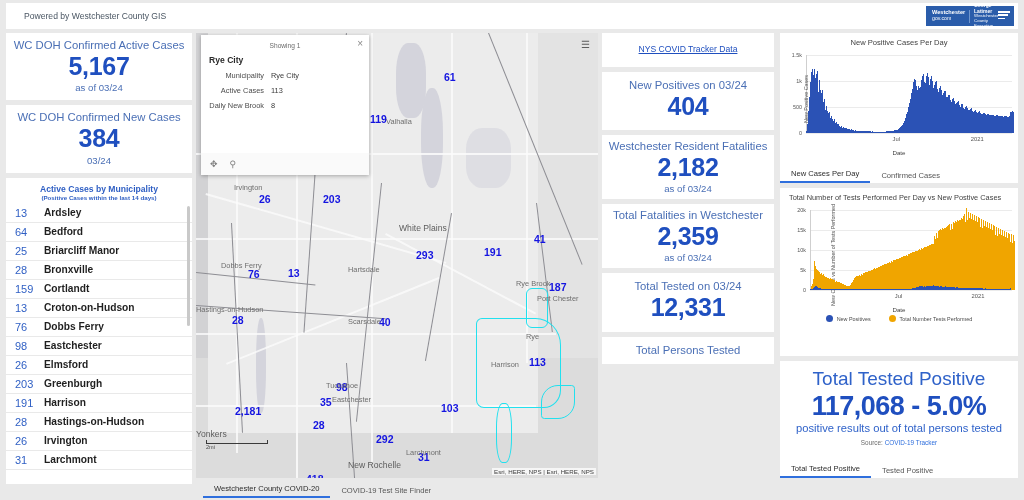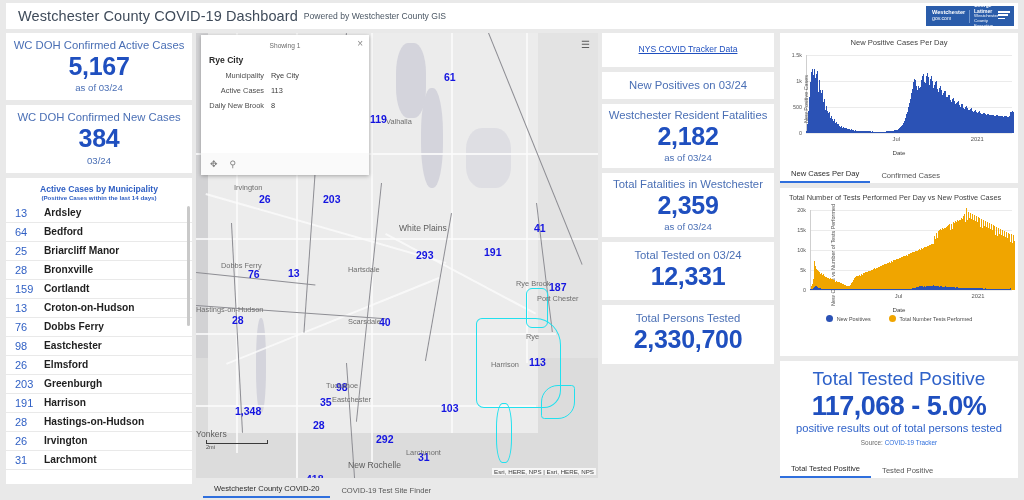--- a/index.html
+++ b/index.html
@@ -131,21 +131,20 @@
   .tp-sub { color: #2f62c9; font-size: 11.2px; }
   .tp-src { font-size: 6.4px; color: #6b6b6b; padding-top: 5px; }
   .tp-src a { color: #2f6fdd; text-decoration: none; }
 </style>
 </head>
 <body>
 
 <div class="app">
 
   <div class="header">
-    <div class="header-title">Westchester County COVID-19 Dashboard</div>
     <div class="header-sub">Powered by Westchester County GIS</div>
     <div class="header-logo">
       <div class="logo-left">
         <b>Westchester</b>
         <span>gov.com</span>
       </div>
       <div class="logo-div"></div>
       <div class="logo-right">
         <b>George Latimer</b>
         <span>Westchester County Executive</span>
@@ -278,30 +277,30 @@
     <div class="cyan" style="left:345px;top:352px;width:34px;height:34px;border-radius:50% 10% 50% 10%;"></div>
     <div class="cyan" style="left:300px;top:370px;width:16px;height:60px;border-radius:40%;"></div>
 
     <div id="map-labels">
         <div class="cty-num" style="left: 248px; top: 38px;">61</div>
         <div class="cty-num" style="left: 174px; top: 80px;">119</div>
         <div class="cty-num" style="left: 63px; top: 160px;">26</div>
         <div class="cty-num" style="left: 127px; top: 160px;">203</div>
         <div class="cty-num" style="left: 220px; top: 216px;">293</div>
         <div class="cty-num" style="left: 288px; top: 213px;">191</div>
-        <div class="cty-num" style="left: 338px; top: 189px;">41</div>
+        <div class="cty-num" style="left: 338px; top: 200px;">41</div>
         <div class="cty-num" style="left: 92px; top: 234px;">13</div>
         <div class="cty-num" style="left: 52px; top: 235px;">76</div>
         <div class="cty-num" style="left: 353px; top: 248px;">187</div>
         <div class="cty-num" style="left: 36px; top: 281px;">28</div>
         <div class="cty-num" style="left: 183px; top: 283px;">40</div>
         <div class="cty-num" style="left: 333px; top: 323px;">113</div>
         <div class="cty-num" style="left: 140px; top: 348px;">98</div>
         <div class="cty-num" style="left: 124px; top: 363px;">35</div>
-        <div class="cty-num" style="left: 39px; top: 372px;">1,348</div>
+        <div class="cty-num" style="left: 39px; top: 372px;">2,181</div>
         <div class="cty-num" style="left: 117px; top: 386px;">28</div>
         <div class="cty-num" style="left: 245px; top: 369px;">103</div>
         <div class="cty-num" style="left: 180px; top: 400px;">292</div>
         <div class="cty-num" style="left: 110px; top: 440px;">418</div>
         <div class="cty-num" style="left: 222px; top: 418px;">31</div>
       </div>
     <div id="map-places">
         <div class="place" style="left: 190px; top: 84px;">Valhalla</div>
         <div class="place" style="left: 143px; top: 63px;">home</div>
         <div class="place" style="left: 38px; top: 150px;">Irvington</div>
@@ -364,38 +363,38 @@
       <span class="tab">COVID-19 Test Site Finder</span>
     </div>
 
   <div class="col3">
     <div class="link-card" style="padding:11px 6px;">
       <a class="link-a small">NYS COVID Tracker Data</a>
     </div>
     <div id="col3-stats">
         <div class="card stat-card" style="padding: 7px 4px 8px;">
           <div class="stat-title">New Positives on 03/24</div>
+          <div class="stat-value">404</div>
         </div>
         <div class="card stat-card" style="padding: 5px 4px;">
           <div class="stat-title">Westchester Resident Fatalities</div>
           <div class="stat-value">2,182</div>
           <div class="stat-note">as of 03/24</div>
         </div>
         <div class="card stat-card" style="padding: 5px 4px;">
           <div class="stat-title">Total Fatalities in Westchester</div>
           <div class="stat-value">2,359</div>
           <div class="stat-note">as of 03/24</div>
         </div>
         <div class="card stat-card" style="padding: 7px 4px 8px;">
           <div class="stat-title">Total Tested on 03/24</div>
           <div class="stat-value">12,331</div>
         </div>
         <div class="card stat-card" style="padding: 7px 4px 8px;">
           <div class="stat-title">Total Persons Tested</div>
-          <div class="stat-value">2,330,700</div>
         </div>
       </div>
   </div>
 
   <div class="col4">
 
     <div class="chart-card" style="height:150px;">
       <div class="chart-title">New Positive Cases Per Day</div>
       <div class="plot" id="plot1" style="height:100px;">
           <div class="gridline" style="left: 26px; top: 84px; width: 206px;"></div>

